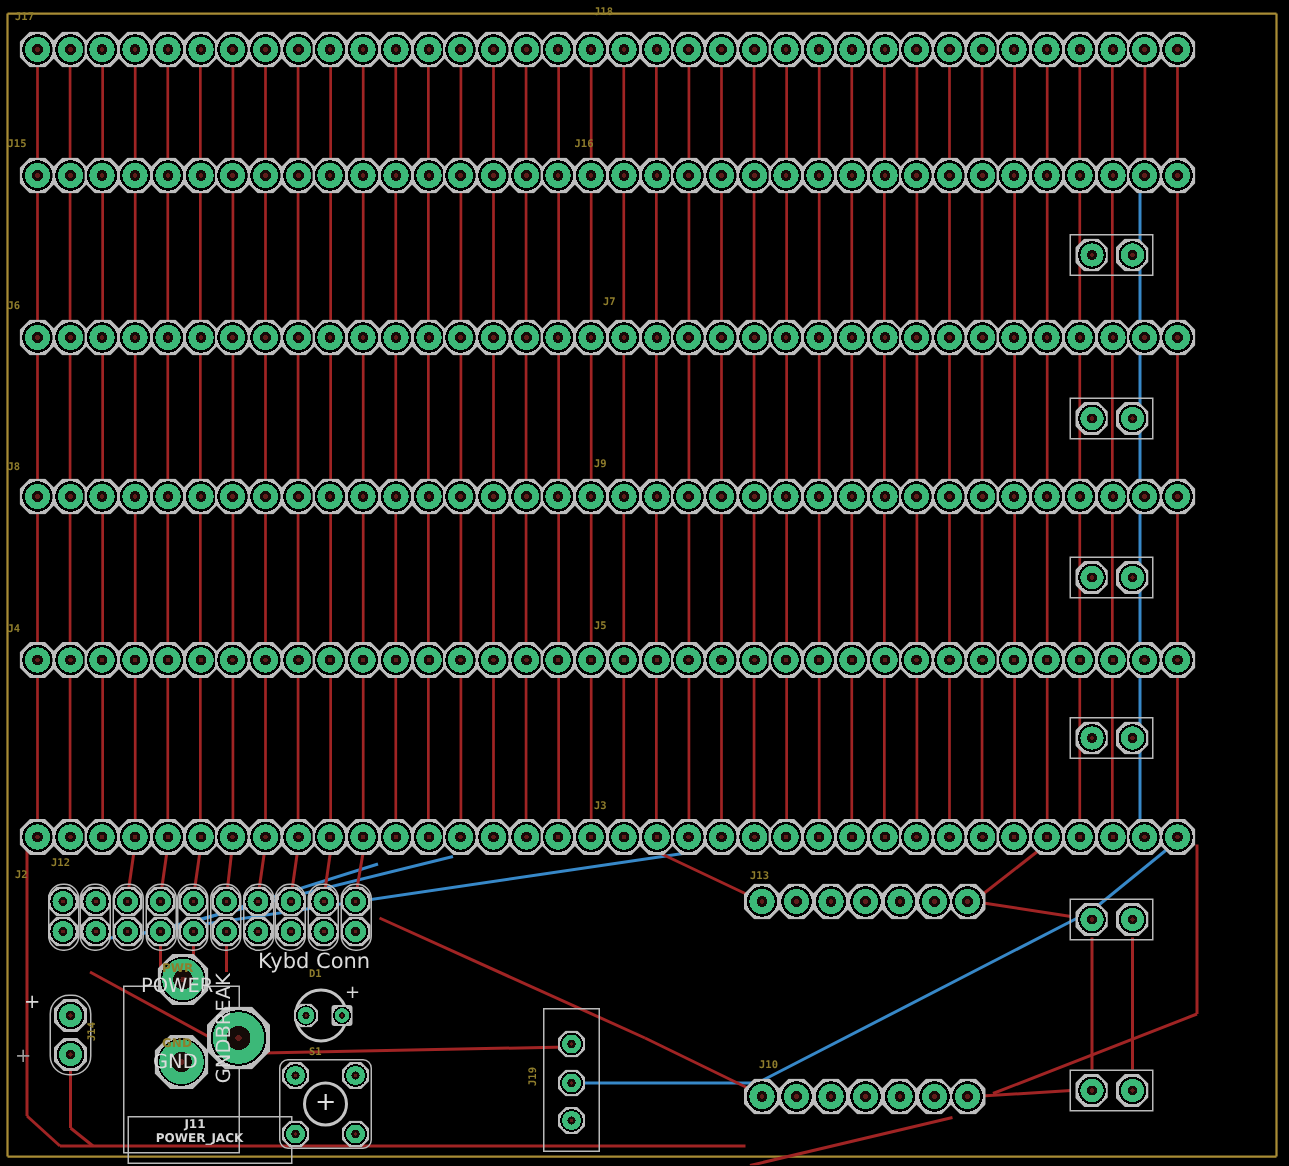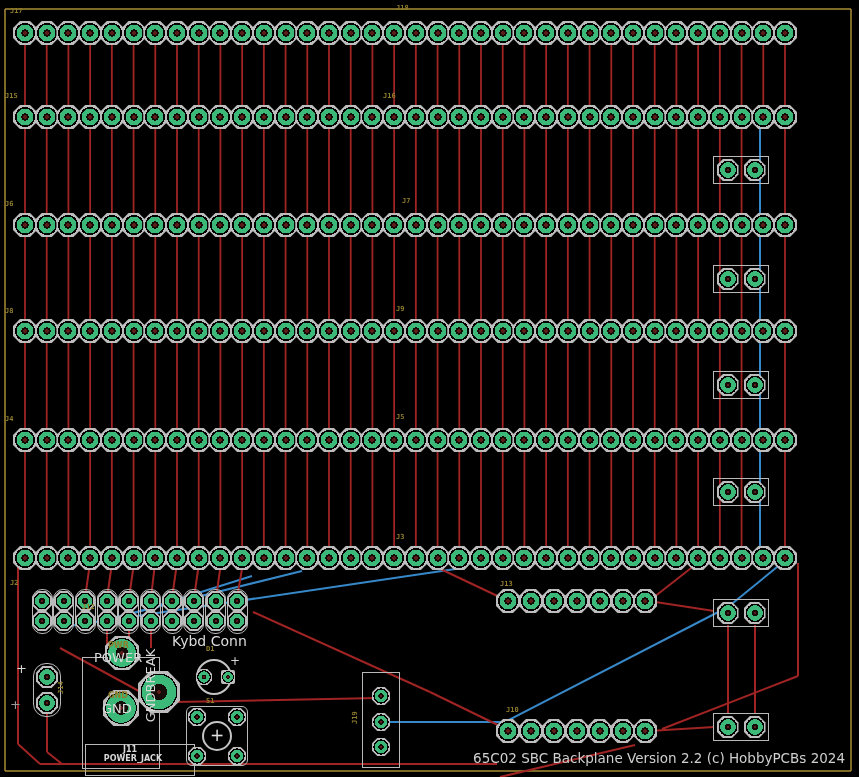--- a/index.html
+++ b/index.html
@@ -413,34 +413,33 @@
     </div>
   <div class="silk">
     <span id="kybd-label">Kybd Conn</span>
     <span id="pwr-small">PWR</span>
     <span id="power-label">POWER</span>
     <span id="gnd-small">GND</span>
     <span id="gnd-label">GND</span>
     <span id="gndbreak-label">GNDBREAK</span>
     <span id="jack-ref">J11</span>
     <span id="jack-label">POWER_JACK</span>
-    <span id="footer-text">65C02 SBC Backplane Version 2.2 (c) HobbyPCBs 2024</span>
   <span class="ref" style="left: 10px; top: 8px;">J17</span>
       <span class="ref" style="left: 396px; top: 5px;">J18</span>
       <span class="ref" style="left: 5px; top: 93px;">J15</span>
       <span class="ref" style="left: 383px; top: 93px;">J16</span>
       <span class="ref" style="left: 5px; top: 201px;">J6</span>
       <span class="ref" style="left: 402px; top: 198px;">J7</span>
       <span class="ref" style="left: 5px; top: 308px;">J8</span>
       <span class="ref" style="left: 396px; top: 306px;">J9</span>
       <span class="ref" style="left: 5px; top: 416px;">J4</span>
       <span class="ref" style="left: 396px; top: 414px;">J5</span>
       <span class="ref" style="left: 10px; top: 560px; margin-top: 20px;">J2</span>
       <span class="ref" style="left: 396px; top: 534px;">J3</span>
-      <span class="ref" style="left: 34px; top: 604px; margin-left: 48px;">J12</span>
+      <span class="ref" style="left: 34px; top: 572px;">J12</span>
       <span class="ref" style="left: 500px; top: 581px;">J13</span>
       <span class="ref" style="left: 506px; top: 707px;">J10</span>
       <span class="ref" style="left: 206px; top: 646px;">D1</span>
       <span class="ref" style="left: 206px; top: 698px;">S1</span>
       <span class="ref rot" style="left: 58px; top: 694px;">J14</span>
       <span class="ref rot" style="left: 352px; top: 724px;">J19</span>
       <span class="mark" style="left: 16px; top: 662px; color: rgb(216, 216, 216); font-size: 13px;">+</span>
       <span class="mark" style="left: 10px; top: 698px; color: rgb(154, 154, 154); font-size: 13px;">+</span>
       <span class="mark" style="left: 230px; top: 655px; color: rgb(216, 216, 216); font-size: 12px;">+</span>
       <span class="mark" style="left: 210px; top: 727px; color: rgb(224, 224, 224); font-size: 17px;">+</span>

